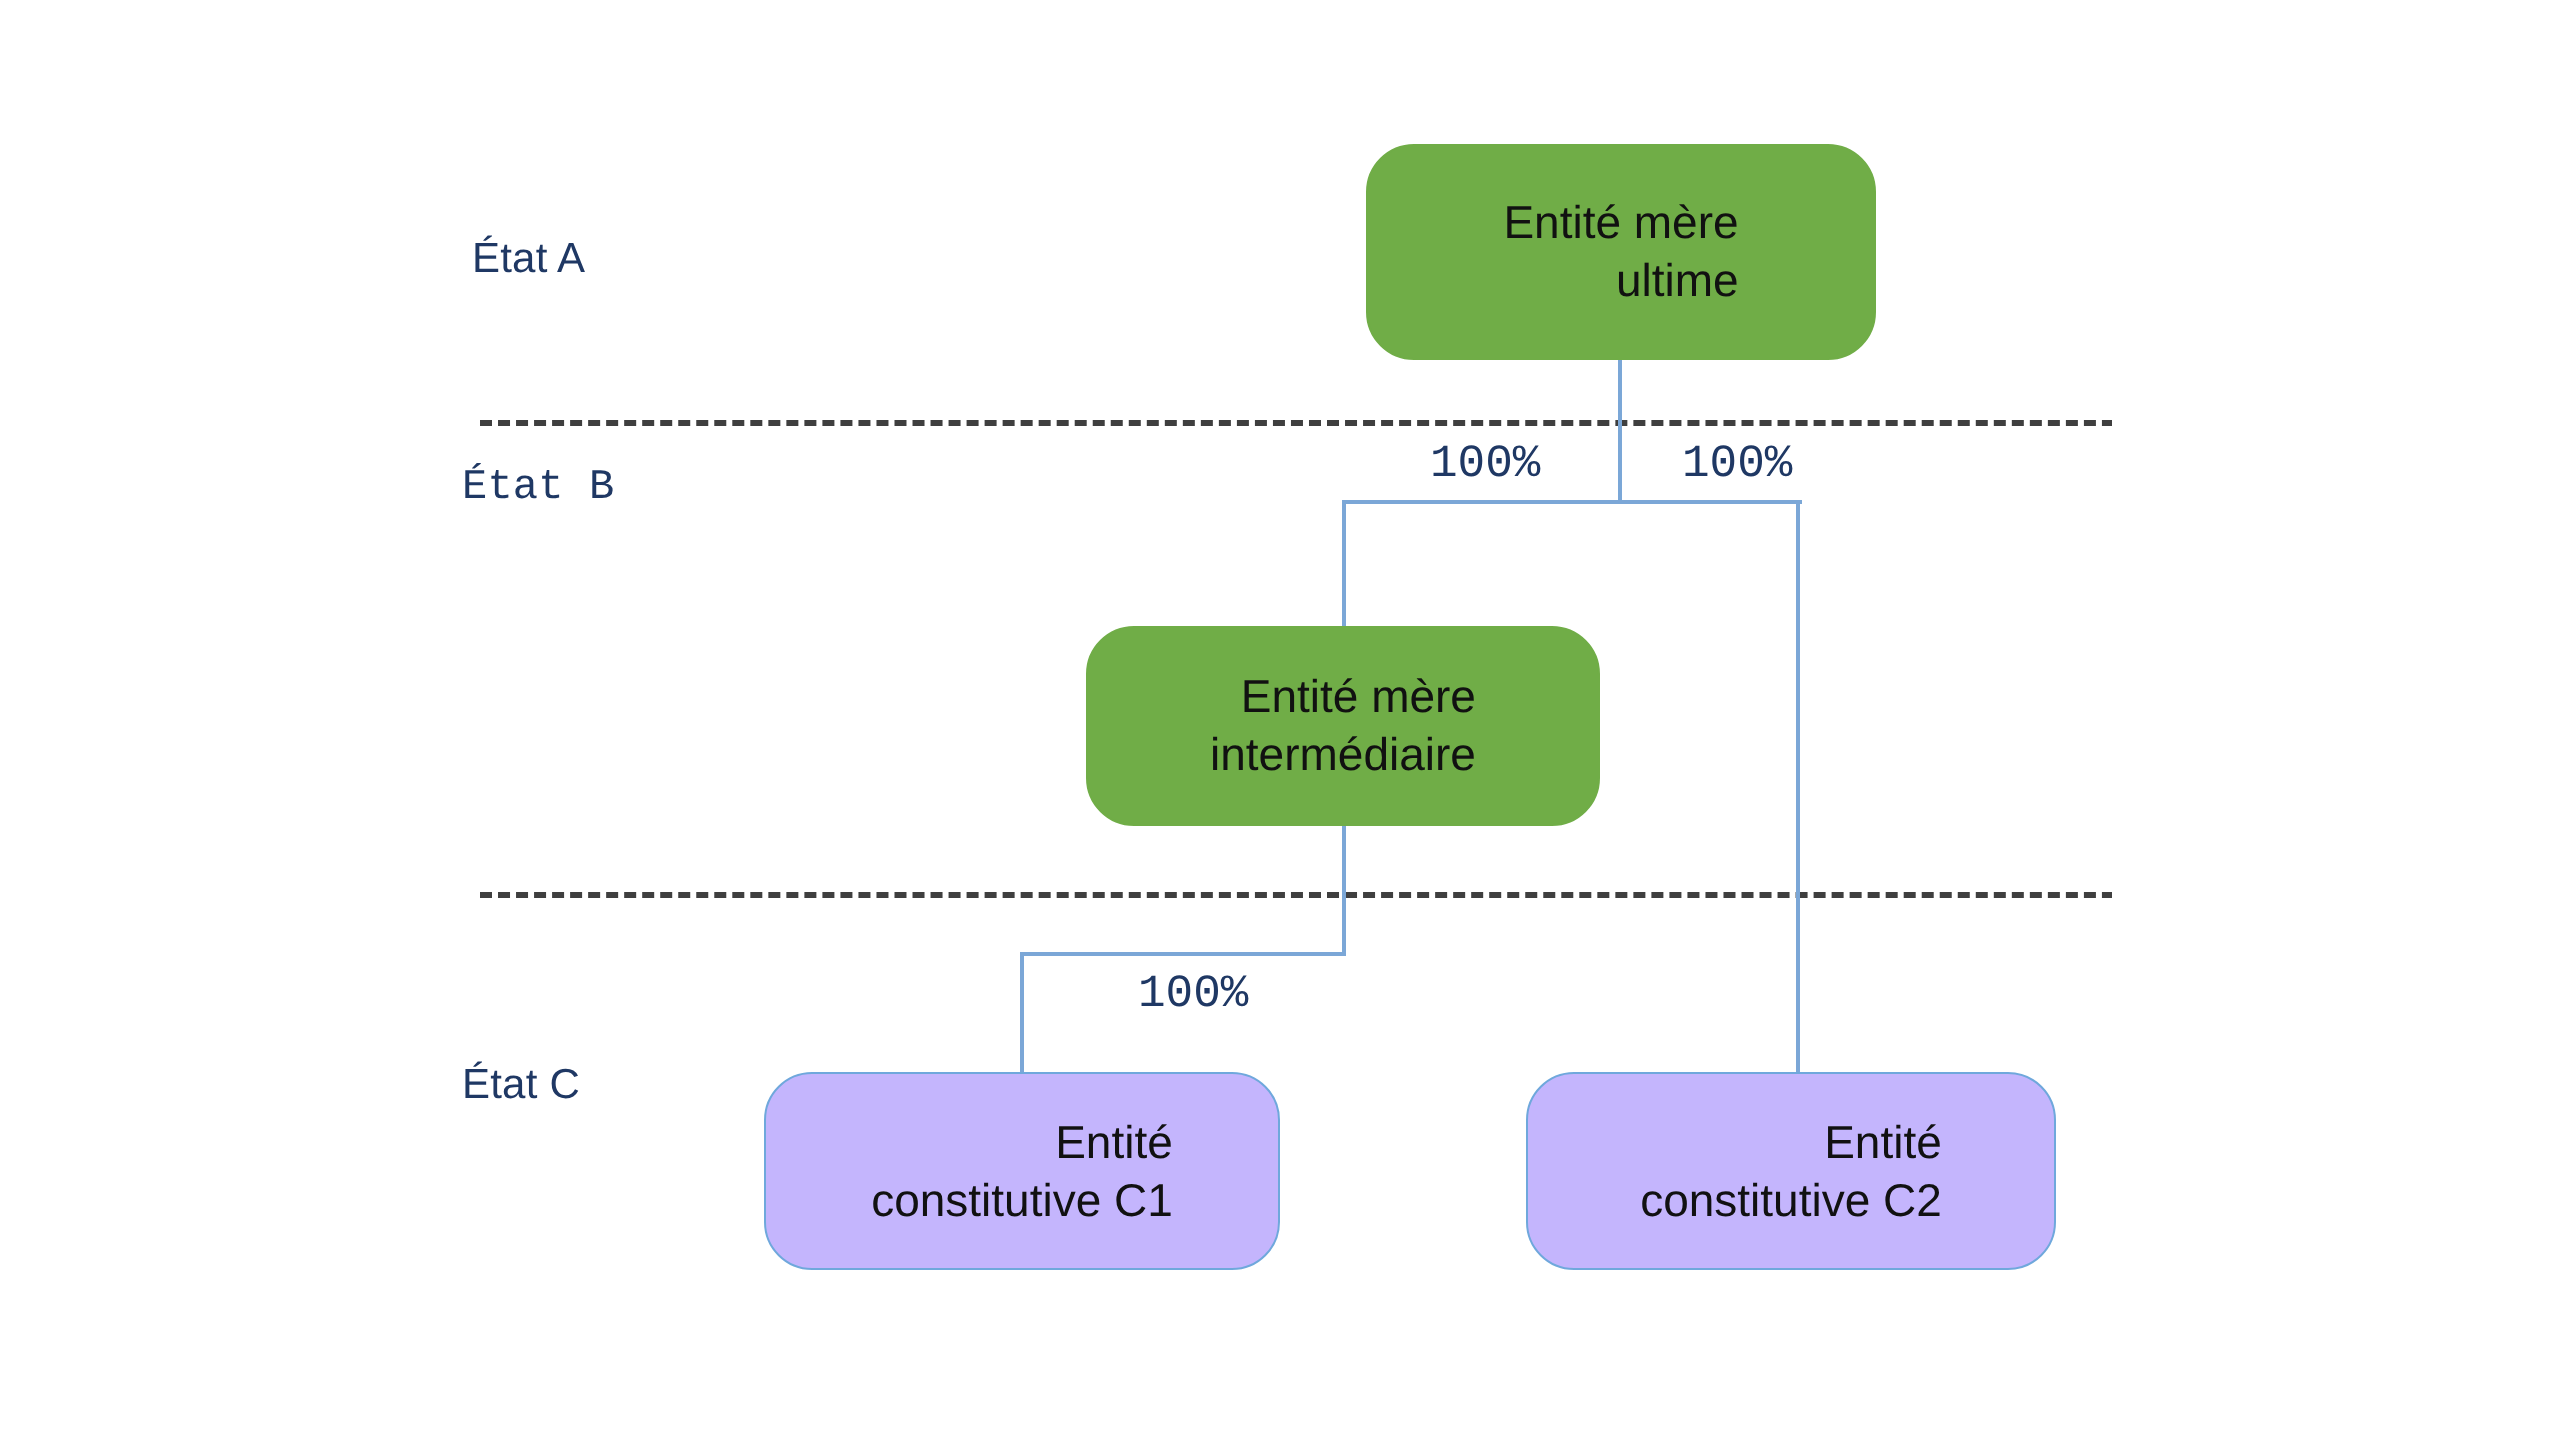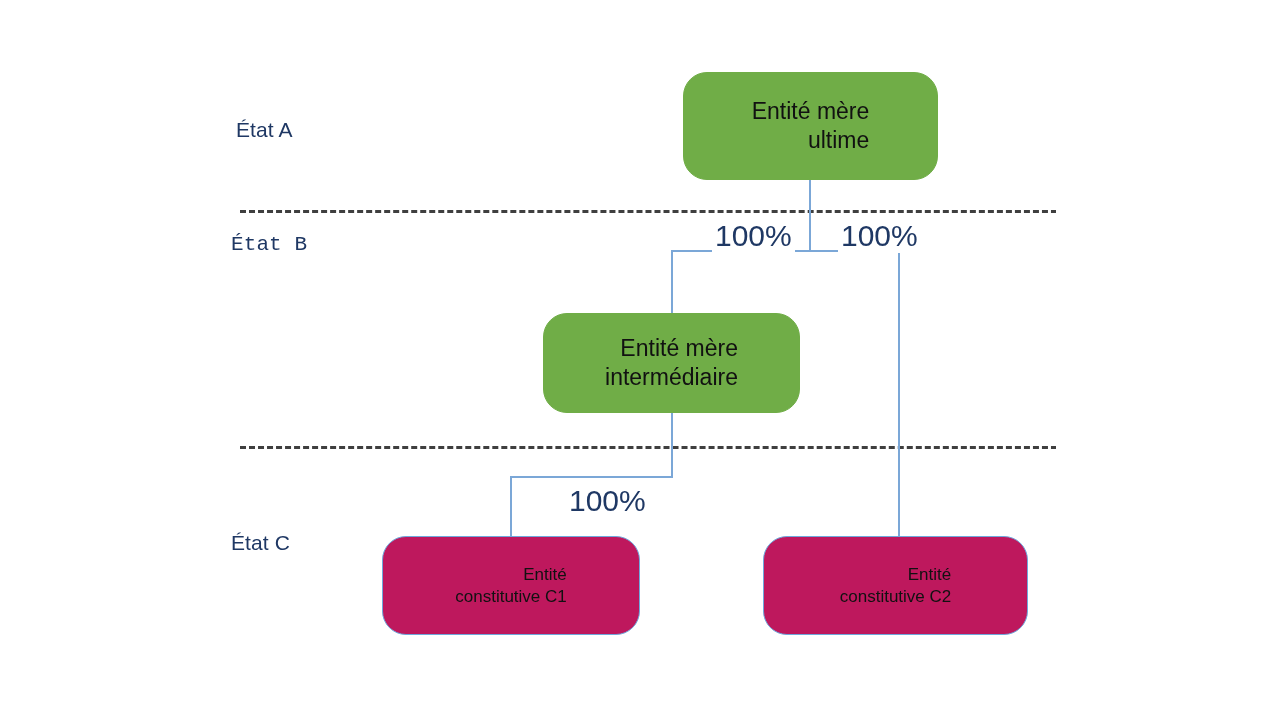--- a/index.html
+++ b/index.html
@@ -57,23 +57,23 @@
     padding: 0 10px;
     white-space: pre-line;
   }
   .node-green {
     background: #70AD47;
     color: #111111;
     font-size: 23px;
     border: 1px solid #70AD47;
   }
   .node-white {
-    background: #be185d;
+    background: #c4b5fd;
     color: #111111;
-    font-size: 17px;
+    font-size: 23px;
     border: 1.6px solid #6FA8DC;
   }
 
   #node-ultimate-parent { left: 683px;  top: 72px;  width: 255px; height: 108px; }
   #node-intermediate-parent { left: 543px; top: 313px; width: 257px; height: 100px; }
   #node-constituent-c1 { left: 382px; top: 536px; width: 258px; height: 99px; }
   #node-constituent-c2 { left: 763px; top: 536px; width: 265px; height: 99px; }
 
   
   .conn {
@@ -94,22 +94,22 @@
   #conn-to-c2        { left: 898px; top: 250px;  width: 2px;  height: 287px; }
   
   #conn-inter-stem   { left: 671px; top: 412px;  width: 2px;  height: 65px; }
   #conn-elbow-bar    { left: 510px; top: 476px;  width: 163px; height: 2px; }
   #conn-to-c1        { left: 510px; top: 476px;  width: 2px;  height: 61px; }
 
   
   .pct-label {
     position: absolute;
     color: #1F3864;
-    font-size: 30px;
-    font-family: Liberation Sans, sans-serif;
+    font-size: 23px;
+    font-family: Liberation Mono, monospace;
     white-space: nowrap;
     background: #ffffff;
     padding: 0 3px;
     z-index: 3;
   }
   #pct-a-left  { left: 712px; top: 219px; }
   #pct-a-right { left: 838px; top: 219px; }
   #pct-b-c1    { left: 566px; top: 484px; }
 </style>
 </head>

